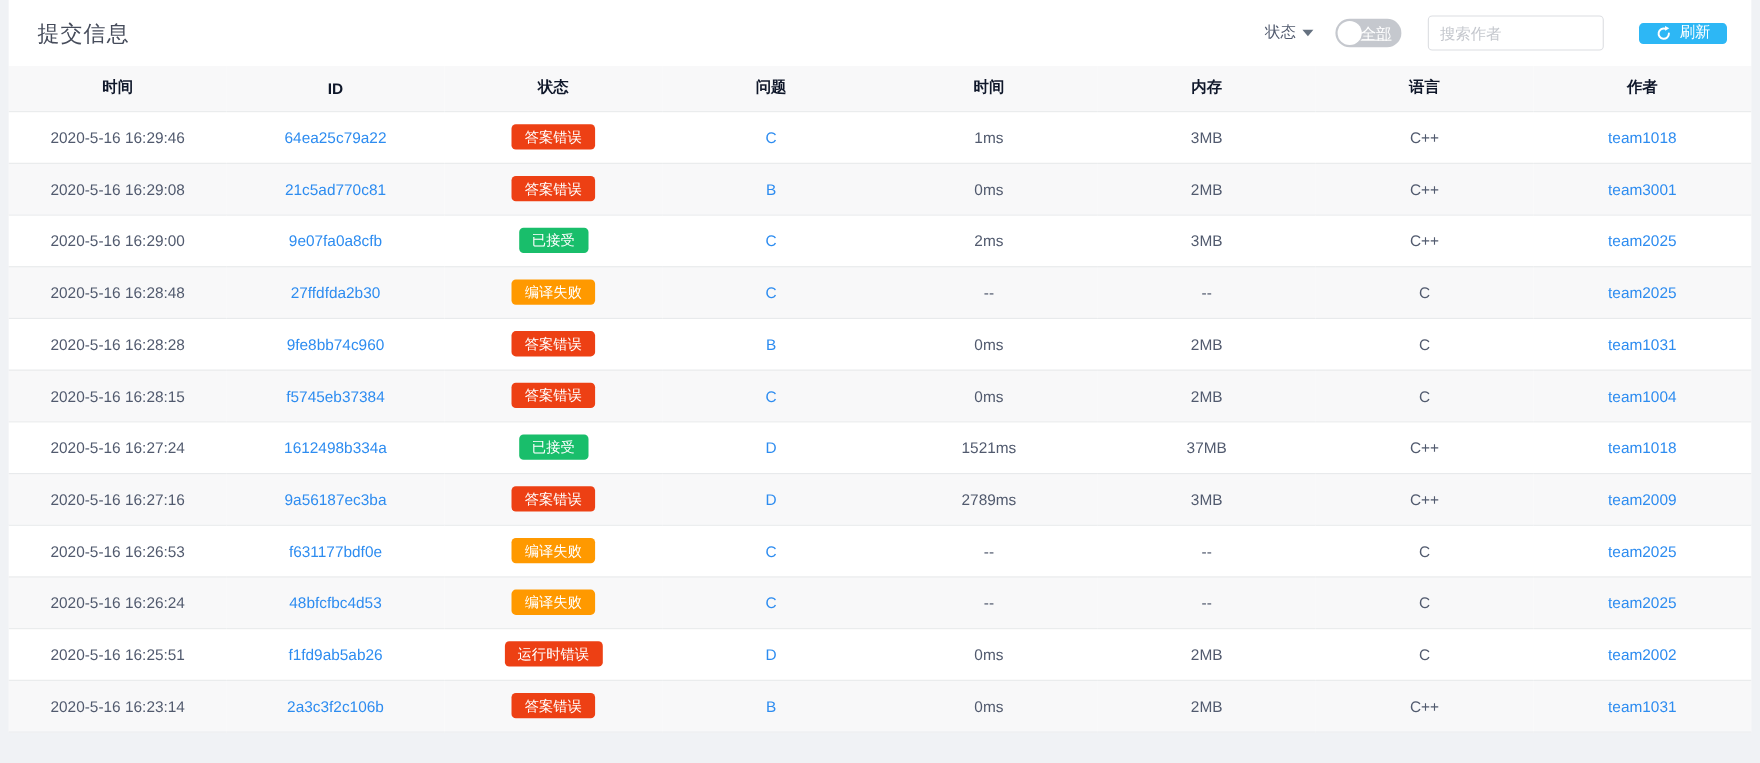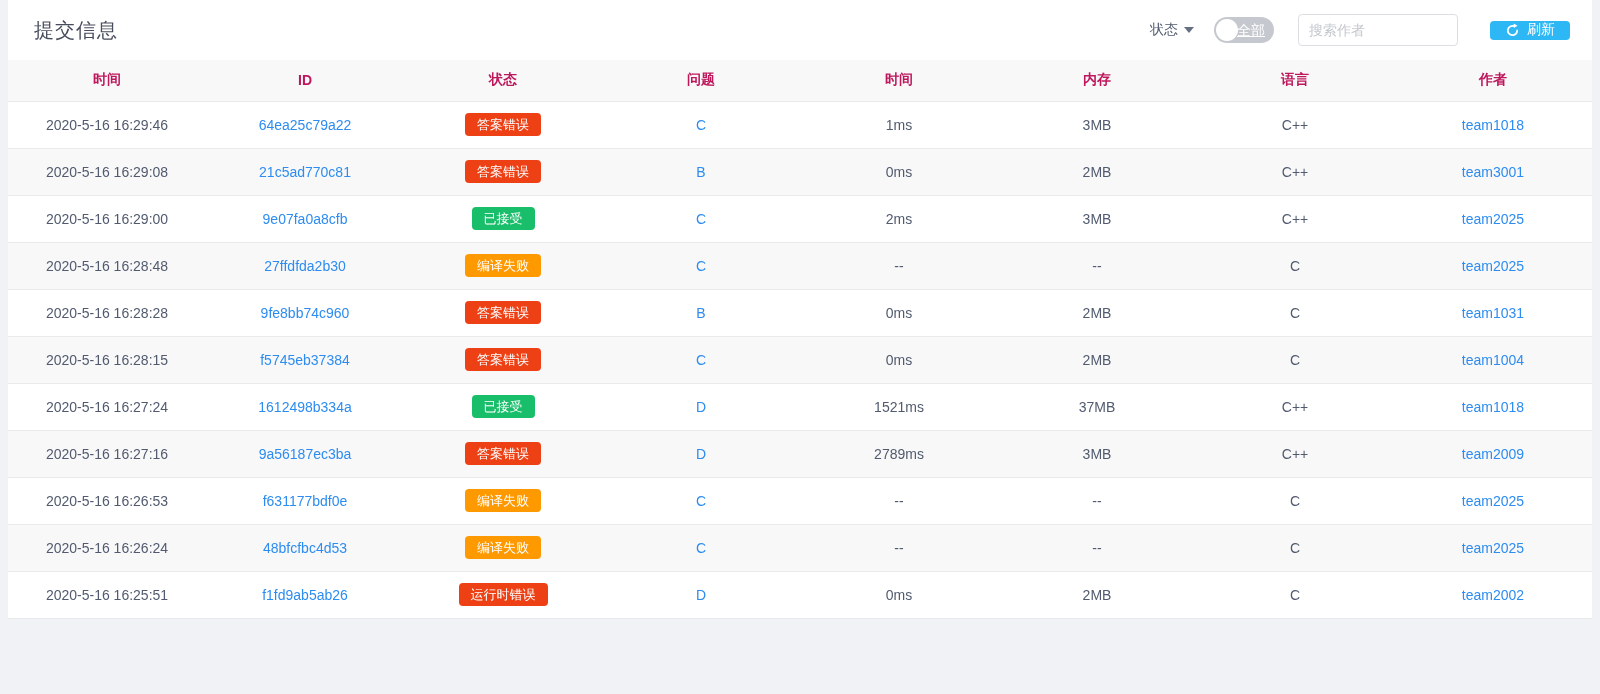--- a/index.html
+++ b/index.html
@@ -27,21 +27,21 @@
                   font-family:"Liberation Sans","DejaVu Sans",sans-serif; }
   .search-input::placeholder { color:#c5c8ce; }
 
   .refresh-btn { display:flex; align-items:center; gap:7px; height:19px; padding:0 15px;
                  background:#2db7f5; border:none; border-radius:4px; color:#fff; font-size:14px;
                  cursor:pointer; font-family:"Liberation Sans","DejaVu Sans",sans-serif; }
 
   
   table { width:100%; border-collapse:collapse; table-layout:fixed; font-size:14px; color:#515a6e; }
   thead th { background:#f8f8f9; height:41px; font-weight:700; text-align:center;
-             border-bottom:1px solid #e8eaec; color:#be185d; }
+             border-bottom:1px solid #e8eaec; color:#0f172a; }
   tbody td { height:47px; text-align:center; border-bottom:1px solid #e8eaec; background:#fff; }
   tbody tr.striped td { background:#f8f8f9; }
   .link { color:#2d8cf0; text-decoration:none; cursor:pointer; }
   .badge { display:inline-block; color:#fff; border-radius:4px; padding:4px 12px; font-size:13px; line-height:1.2; }
 </style>
 </head>
 <body>
 
 <div class="card">
 
@@ -189,16 +189,26 @@
         <tr>
           <td><span>2020-5-16 16:25:51</span></td>
           <td><a class="link">f1fd9ab5ab26</a></td>
           <td><span class="badge" style="background: rgb(237, 64, 20);">运行时错误</span></td>
           <td><a class="link">D</a></td>
           <td><span>0ms</span></td>
           <td><span>2MB</span></td>
           <td><span>C</span></td>
           <td><a class="link">team2002</a></td>
         </tr>
+        <tr class="striped">
+          <td><span>2020-5-16 16:23:14</span></td>
+          <td><a class="link">2a3c3f2c106b</a></td>
+          <td><span class="badge" style="background: rgb(237, 64, 20);">答案错误</span></td>
+          <td><a class="link">B</a></td>
+          <td><span>0ms</span></td>
+          <td><span>2MB</span></td>
+          <td><span>C++</span></td>
+          <td><a class="link">team1031</a></td>
+        </tr>
       </tbody>
   </table>
 
 </div>
 
 </body></html>

